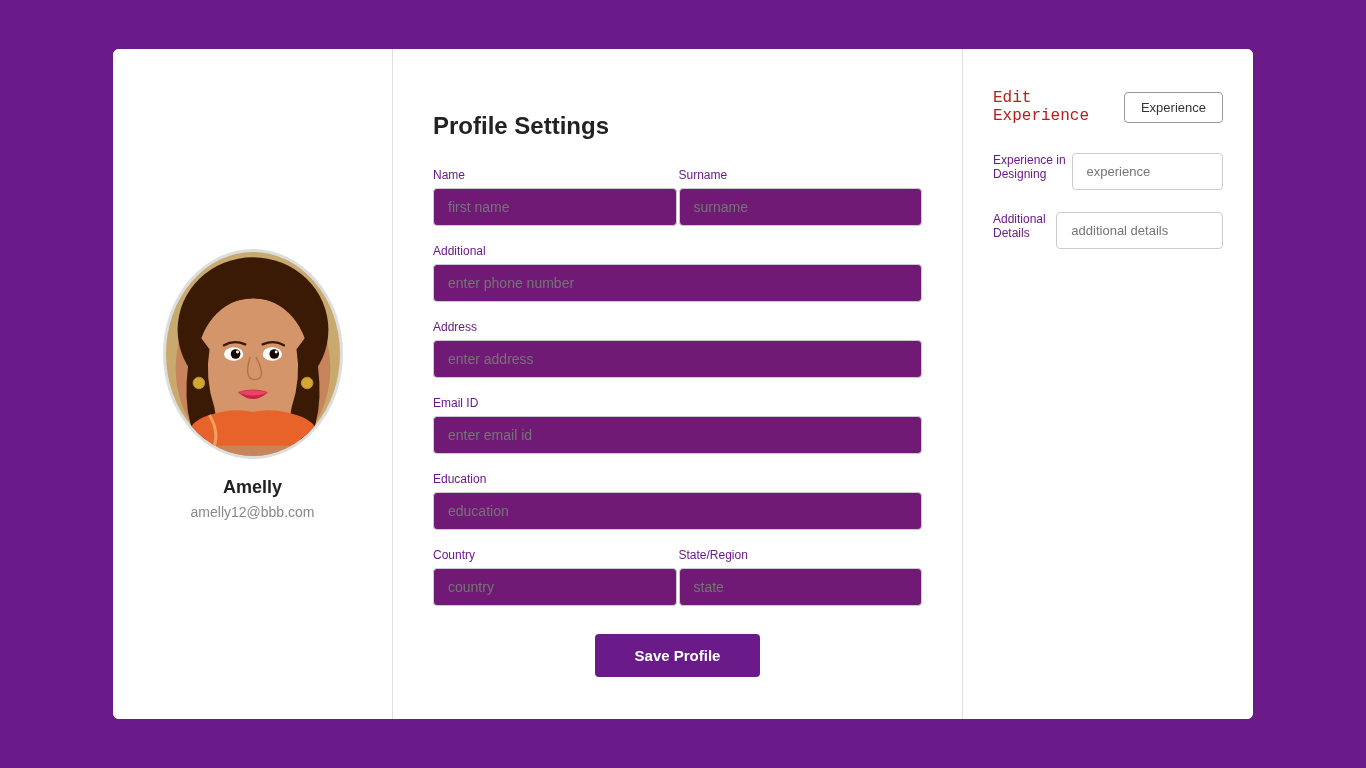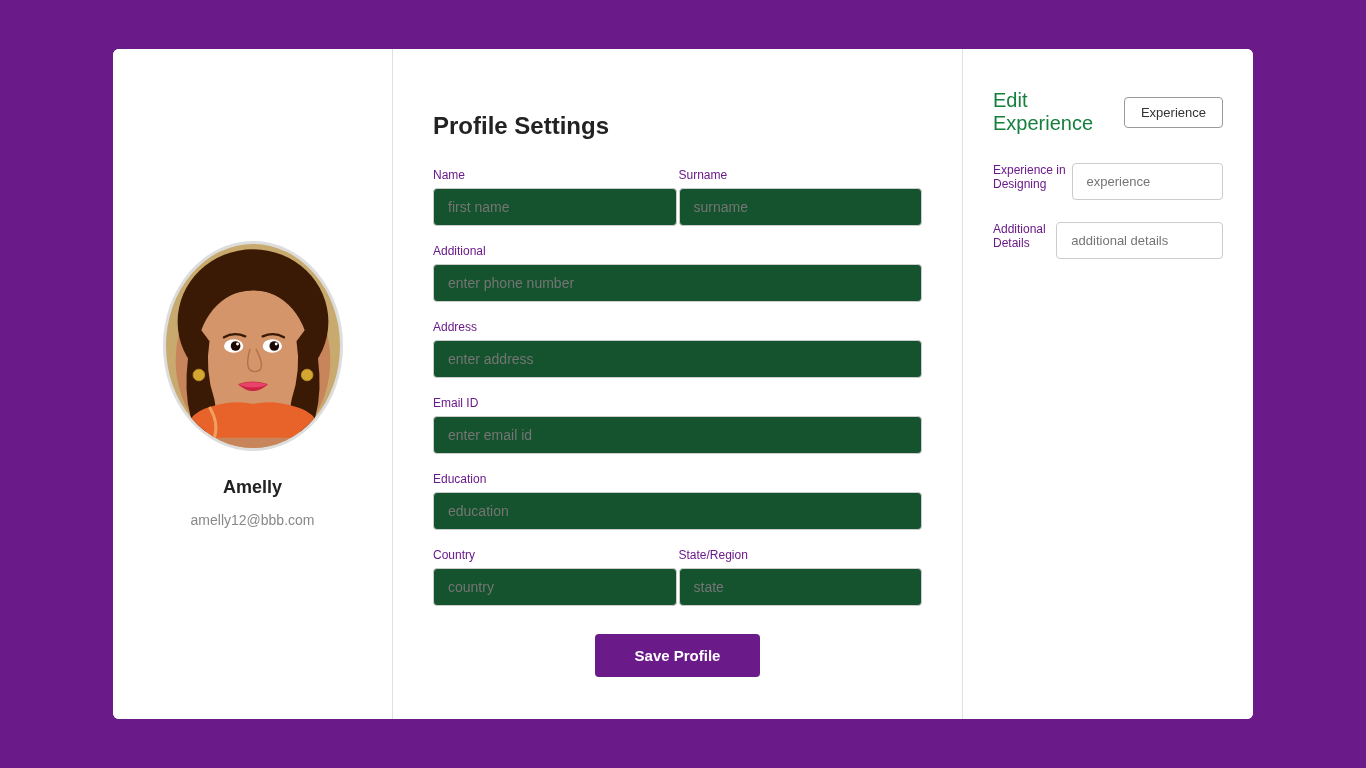--- a/index.html
+++ b/index.html
@@ -24,21 +24,20 @@
     
     .left-panel {
       width: 280px;
       background: #fff;
       border-right: 1px solid #e0e0e0;
       display: flex;
       flex-direction: column;
       align-items: center;
       justify-content: center;
       padding: 30px 20px;
-      gap: 8px;
     }
     .avatar-wrapper {
       width: 180px;
       height: 210px;
       border-radius: 50%;
       overflow: hidden;
       border: 3px solid #ddd;
       margin-bottom: 18px;
       display: flex;
       align-items: center;
@@ -90,21 +89,21 @@
       font-weight: 500;
     }
     .form-input {
       border: 1px solid #ccc;
       border-radius: 4px;
       padding: 10px 14px;
       font-size: 14px;
       color: #999;
       outline: none;
       width: 100%;
-      background: #14532d;
+      background: #701a75;
     }
     .save-btn {
       display: block;
       margin: 28px auto 0 auto;
       background-color: #6b1a8a;
       color: #fff;
       border: none;
       border-radius: 4px;
       padding: 13px 40px;
       font-size: 15px;
@@ -118,23 +117,24 @@
       padding: 40px 30px;
       background: #fff;
     }
     .right-header {
       display: flex;
       align-items: center;
       justify-content: space-between;
       margin-bottom: 28px;
     }
     .right-title {
-      font-size: 20px;
-      color: #15803d;
+      font-size: 16px;
+      color: #b91c1c;
       font-weight: 500;
+      font-family: Liberation Mono, monospace;
     }
     .experience-btn {
       border: 1px solid #999;
       border-radius: 4px;
       background: #fff;
       padding: 7px 16px;
       font-size: 13px;
       color: #333;
       cursor: pointer;
     }

